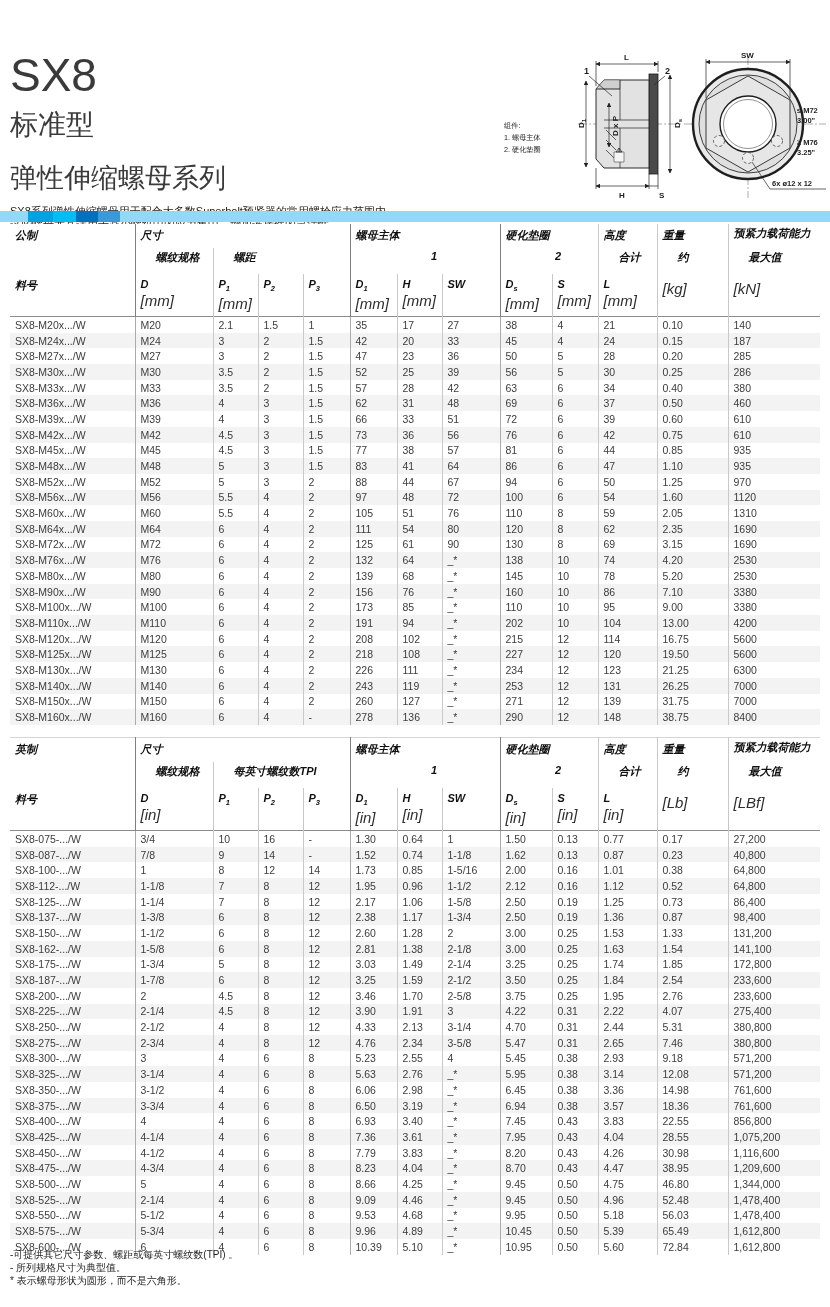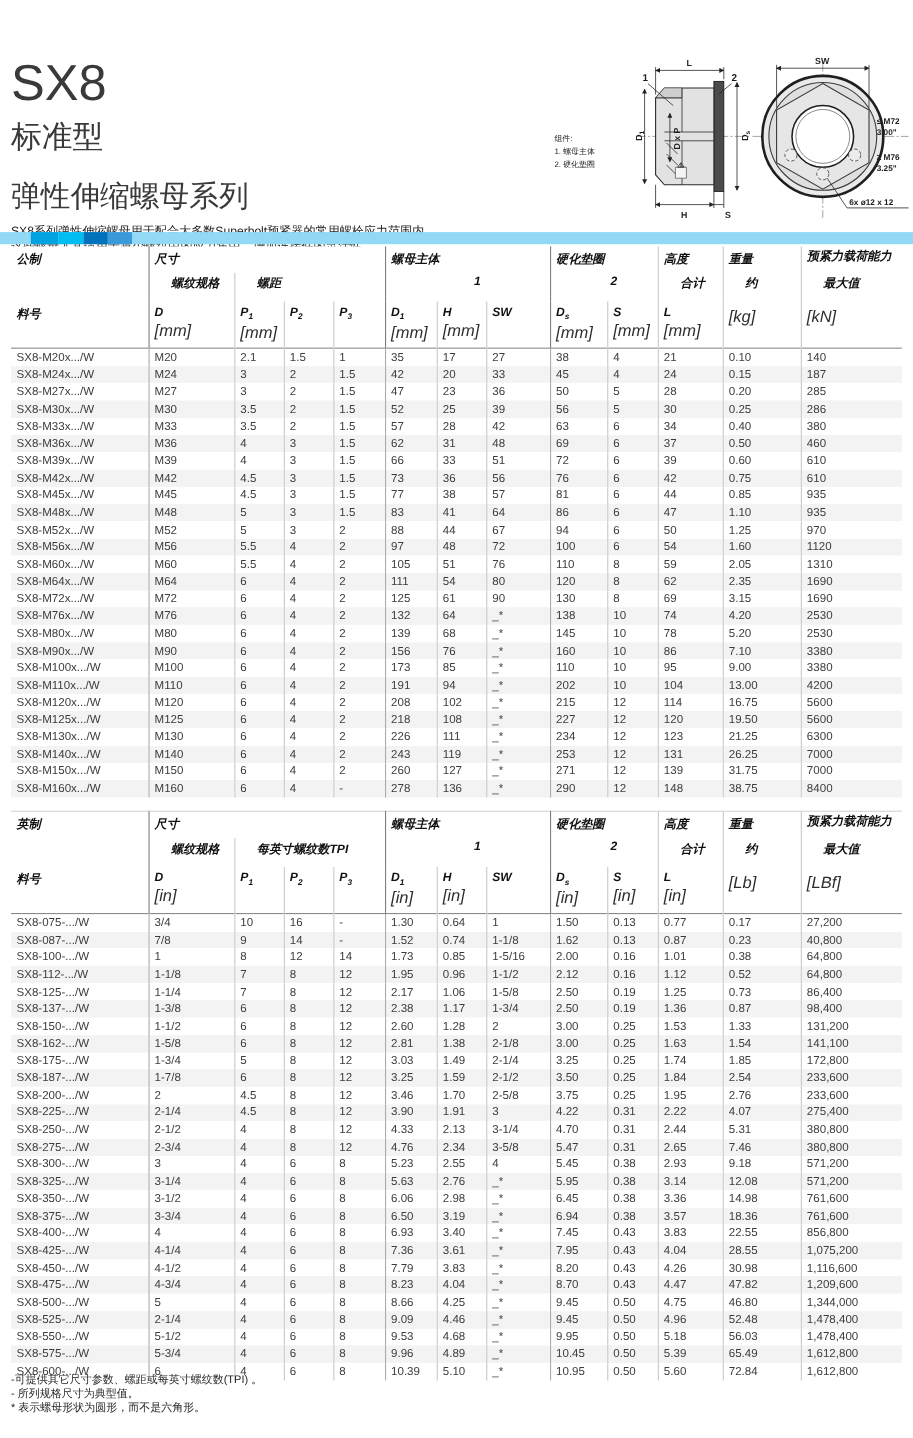--- a/index.html
+++ b/index.html
@@ -1029,21 +1029,21 @@
           <td class="bm">4-3/4</td>
           <td>4</td>
           <td>6</td>
           <td>8</td>
           <td class="bm">8.23</td>
           <td>4.04</td>
           <td>_*</td>
           <td class="bm">8.70</td>
           <td>0.43</td>
           <td>4.47</td>
-          <td>47.82</td>
+          <td>38.95</td>
           <td>1,209,600</td>
         </tr>
         <tr>
           <td>SX8-500-.../W</td>
           <td class="bm">5</td>
           <td>4</td>
           <td>6</td>
           <td>8</td>
           <td class="bm">8.66</td>
           <td>4.25</td>

